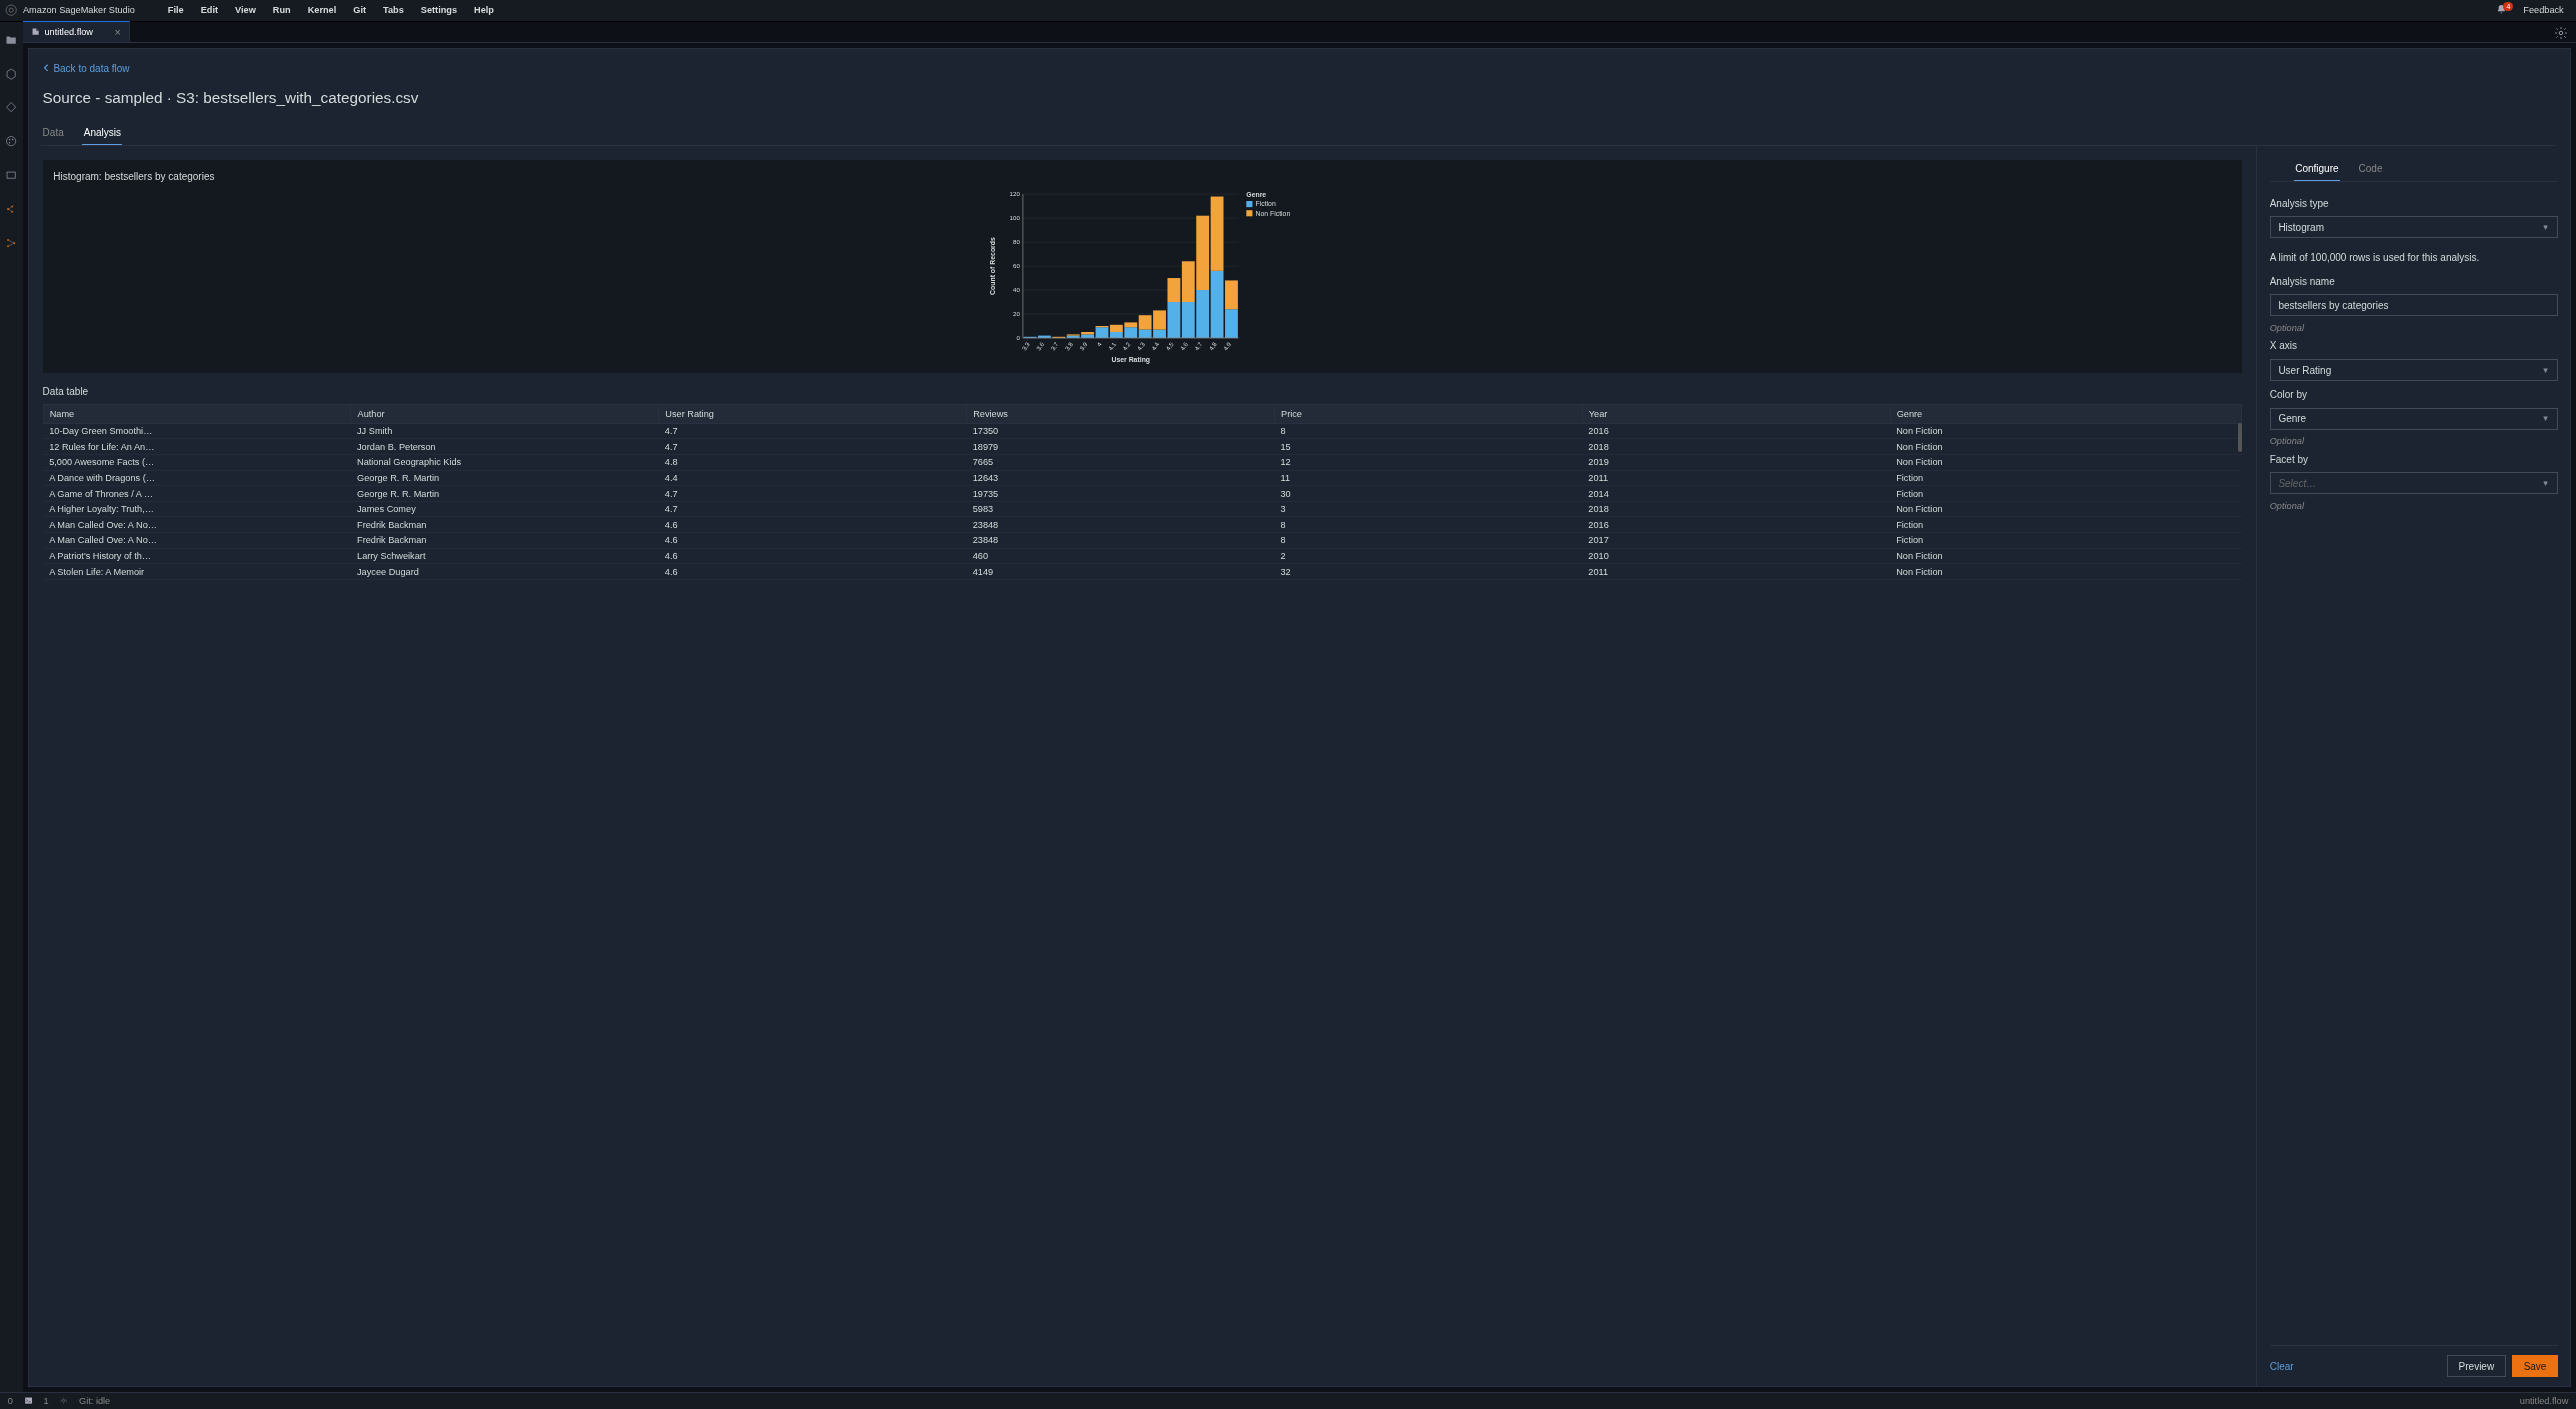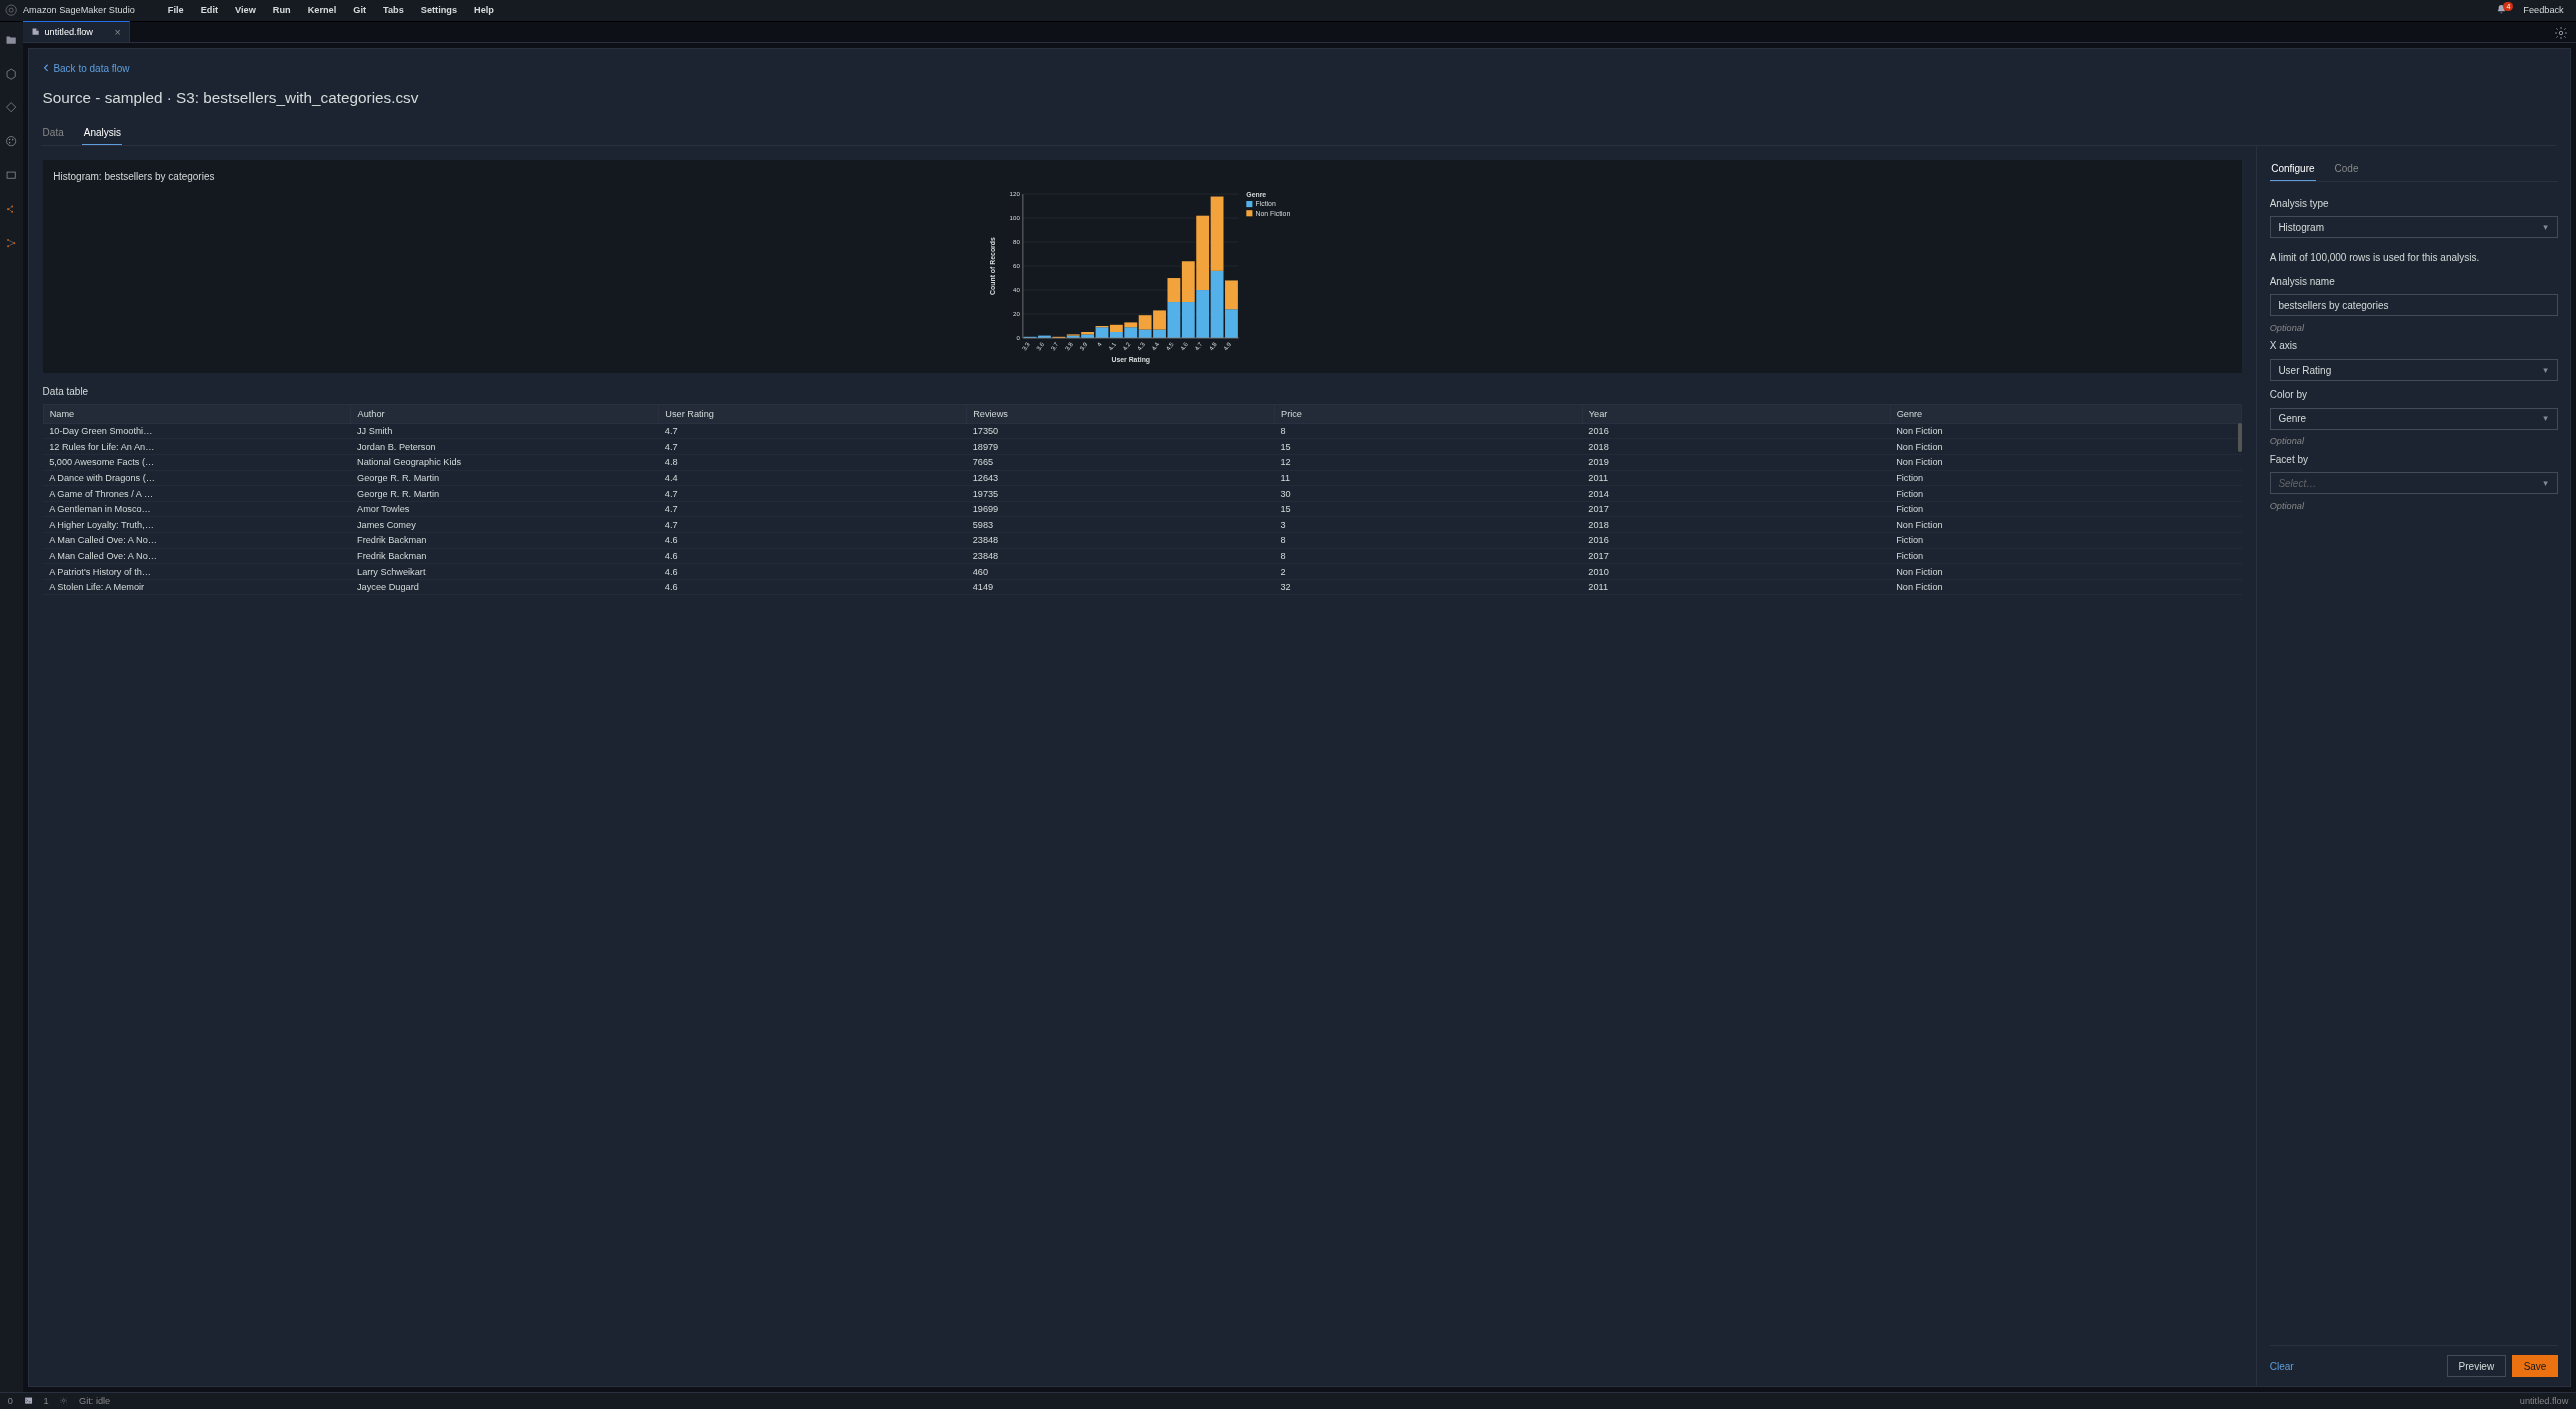--- a/index.html
+++ b/index.html
@@ -62,21 +62,21 @@
 .dt td:nth-child(3) { width: 14%; }
 .dt td:nth-child(4) { width: 14%; }
 .dt td:nth-child(5) { width: 14%; }
 .dt td:nth-child(6) { width: 14%; }
 .dt td:nth-child(7) { width: 16%; }
 .scrollbar-ghost { position: absolute; right: 0; top: 18.4px; width: 4.6px; height: 29px; background: #555; border-radius: 2.3px; }
 
 
 .conf-tabs { display: flex; gap: 17px; border-bottom: 0.8px solid #2a3040; }
 .conf-tab { padding: 7.7px 1.5px 6.1px 1.5px; font-size: 10px; color: #888; cursor: pointer; border-bottom: 1.5px solid transparent; }
-.conf-tab.active { color: #fff; border-bottom-color: #5f9ede; }
+.conf-tab.active { color: #fff; border-bottom-color: #5f9ede; margin-left: 24px; }
 .conf-body { flex: 1; display: flex; flex-direction: column; gap: 3.1px; padding-top: 10.7px; overflow-y: auto; }
 .field-label { font-size: 10px; color: #d5dbdb; margin-bottom: 4.6px; margin-top: 4.6px; }
 .select-box, .text-input { background: #1b2430; border: 0.8px solid #444b58; color: #d5dbdb; font-size: 10px; padding: 4.6px 7.7px; width: 100%; display: flex; justify-content: space-between; align-items: center; cursor: pointer; }
 .select-box .chev { font-size: 7.7px; color: #889; }
 .text-input { cursor: text; outline: none; }
 .helper-note { font-size: 10px; color: #d5dbdb; margin: 10.7px 0 4.6px 0; }
 .optional { font-size: 9.2px; font-style: italic; color: #888; margin-top: 3.1px; }
 .placeholder { color: #666; font-style: italic; }
 .conf-footer { display: flex; justify-content: space-between; align-items: center; padding-top: 9.2px; border-top: 0.8px solid #2a3040; margin-top: 6.1px; }
 .link-btn { color: #5f9ede; font-size: 10px; cursor: pointer; }
@@ -308,29 +308,20 @@
                     <tr>
                       <td>A Game of Thrones / A …</td>
                       <td>George R. R. Martin</td>
                       <td>4.7</td>
                       <td>19735</td>
                       <td>30</td>
                       <td>2014</td>
                       <td>Fiction</td>
                     </tr>
                     <tr>
-                      <td>A Gentleman in Mosco…</td>
-                      <td>Amor Towles</td>
-                      <td>4.7</td>
-                      <td>19699</td>
-                      <td>15</td>
-                      <td>2017</td>
-                      <td>Fiction</td>
-                    </tr>
-                    <tr>
                       <td>A Higher Loyalty: Truth,…</td>
                       <td>James Comey</td>
                       <td>4.7</td>
                       <td>5983</td>
                       <td>3</td>
                       <td>2018</td>
                       <td>Non Fiction</td>
                     </tr>
                     <tr>
                       <td>A Man Called Ove: A No…</td>

